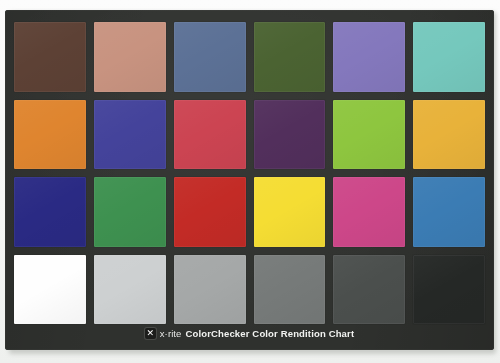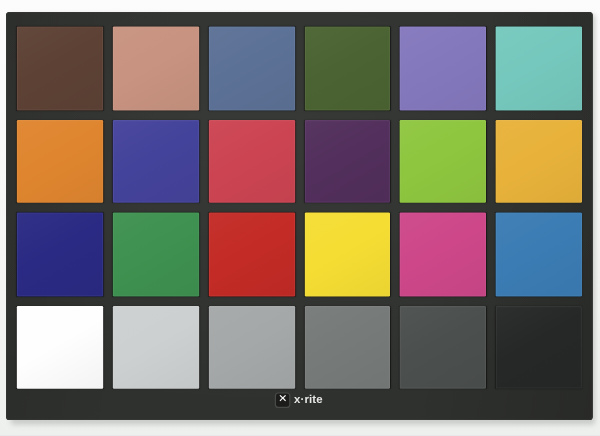--- a/index.html
+++ b/index.html
@@ -125,21 +125,20 @@
     line-height: 9px;
     font-weight: bold;
     text-align: center;
     font-family: "DejaVu Sans", sans-serif;
   }
   #brand-name {
     font-size: 9.5px;
     letter-spacing: 0.1px;
     color: #e7e8e6;
     font-family: "Liberation Sans", sans-serif;
-    font-weight: bold;
   }
   #brand-title {
     font-size: 9.5px;
     font-weight: bold;
     letter-spacing: 0.15px;
     color: #f2f3f1;
     font-family: "Liberation Sans", sans-serif;
   }
 </style>
 </head>
@@ -178,16 +177,17 @@
         <div class="patch" title="Neutral 5" style="background: rgb(118, 122, 121);"></div>
         <div class="patch" title="Neutral 3.5" style="background: rgb(75, 79, 77);"></div>
         <div class="patch" title="Black 2" style="background: rgb(37, 40, 38);"></div>
       </div>
 
     <div id="brand">
       <span id="brand-logo">
         <span>✕</span>
       </span>
       <span id="brand-name">x·rite</span>
+      <span id="brand-title">ColorChecker Color Rendition Chart</span>
     </div>
   </div>
 
 </div>
 
 </body></html>

